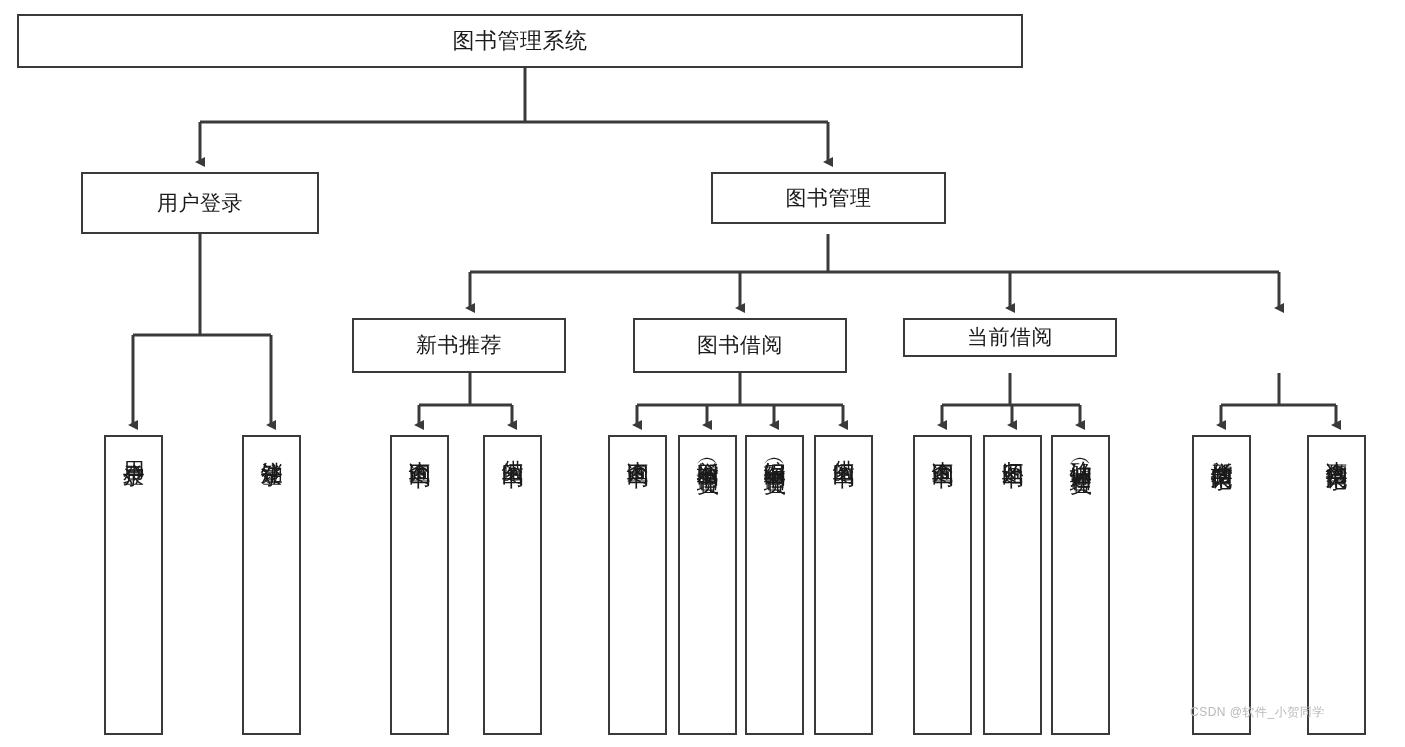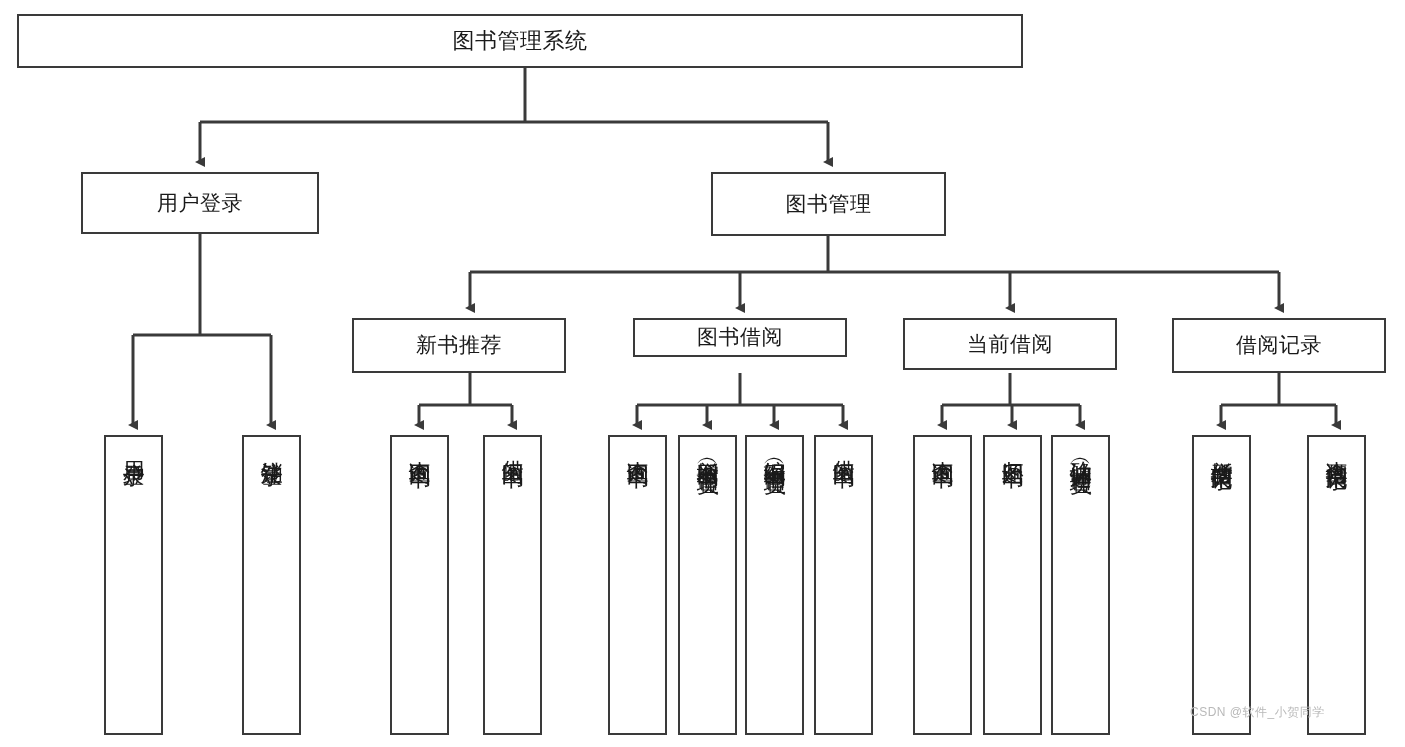--- a/index.html
+++ b/index.html
@@ -126,35 +126,32 @@
     </g>
   </svg>
 
   <div class="node horiz" id="root-node" style="left:17px; top:14px; width:1006px; height:54px;">
     <span class="node-label">图书管理系统</span>
   </div>
 
   <div class="node horiz" style="left:81px; top:172px; width:238px; height:62px;">
     <span class="node-label">用户登录</span>
   </div>
-  <div class="node horiz" style="left:711px; top:172px; width:235px; height:64px;">
+  <div class="node horiz" style="left:711px; top:172px; width:235px; height:52px;">
     <span class="node-label">图书管理</span>
   </div>
 
   <div class="node horiz" style="left:352px; top:318px; width:214px; height:55px;">
     <span class="node-label">新书推荐</span>
   </div>
-  <div class="node horiz" style="left:633px; top:318px; width:214px; height:39px;">
+  <div class="node horiz" style="left:633px; top:318px; width:214px; height:55px;">
     <span class="node-label">图书借阅</span>
   </div>
-  <div class="node horiz" style="left:903px; top:318px; width:214px; height:52px;">
+  <div class="node horiz" style="left:903px; top:318px; width:214px; height:39px;">
     <span class="node-label">当前借阅</span>
-  </div>
-  <div class="node horiz" style="left:1172px; top:318px; width:214px; height:55px;">
-    <span class="node-label">借阅记录</span>
   </div>
 
   <div class="node vert" style="left:104px; top:435px; width:59px; height:300px;">
     <span class="node-label">用户登录</span>
   </div>
   <div class="node vert" style="left:242px; top:435px; width:59px; height:300px;">
     <span class="node-label">注销登录</span>
   </div>
   <div class="node vert" style="left:390px; top:435px; width:59px; height:300px;">
     <span class="node-label">查询图书</span>

